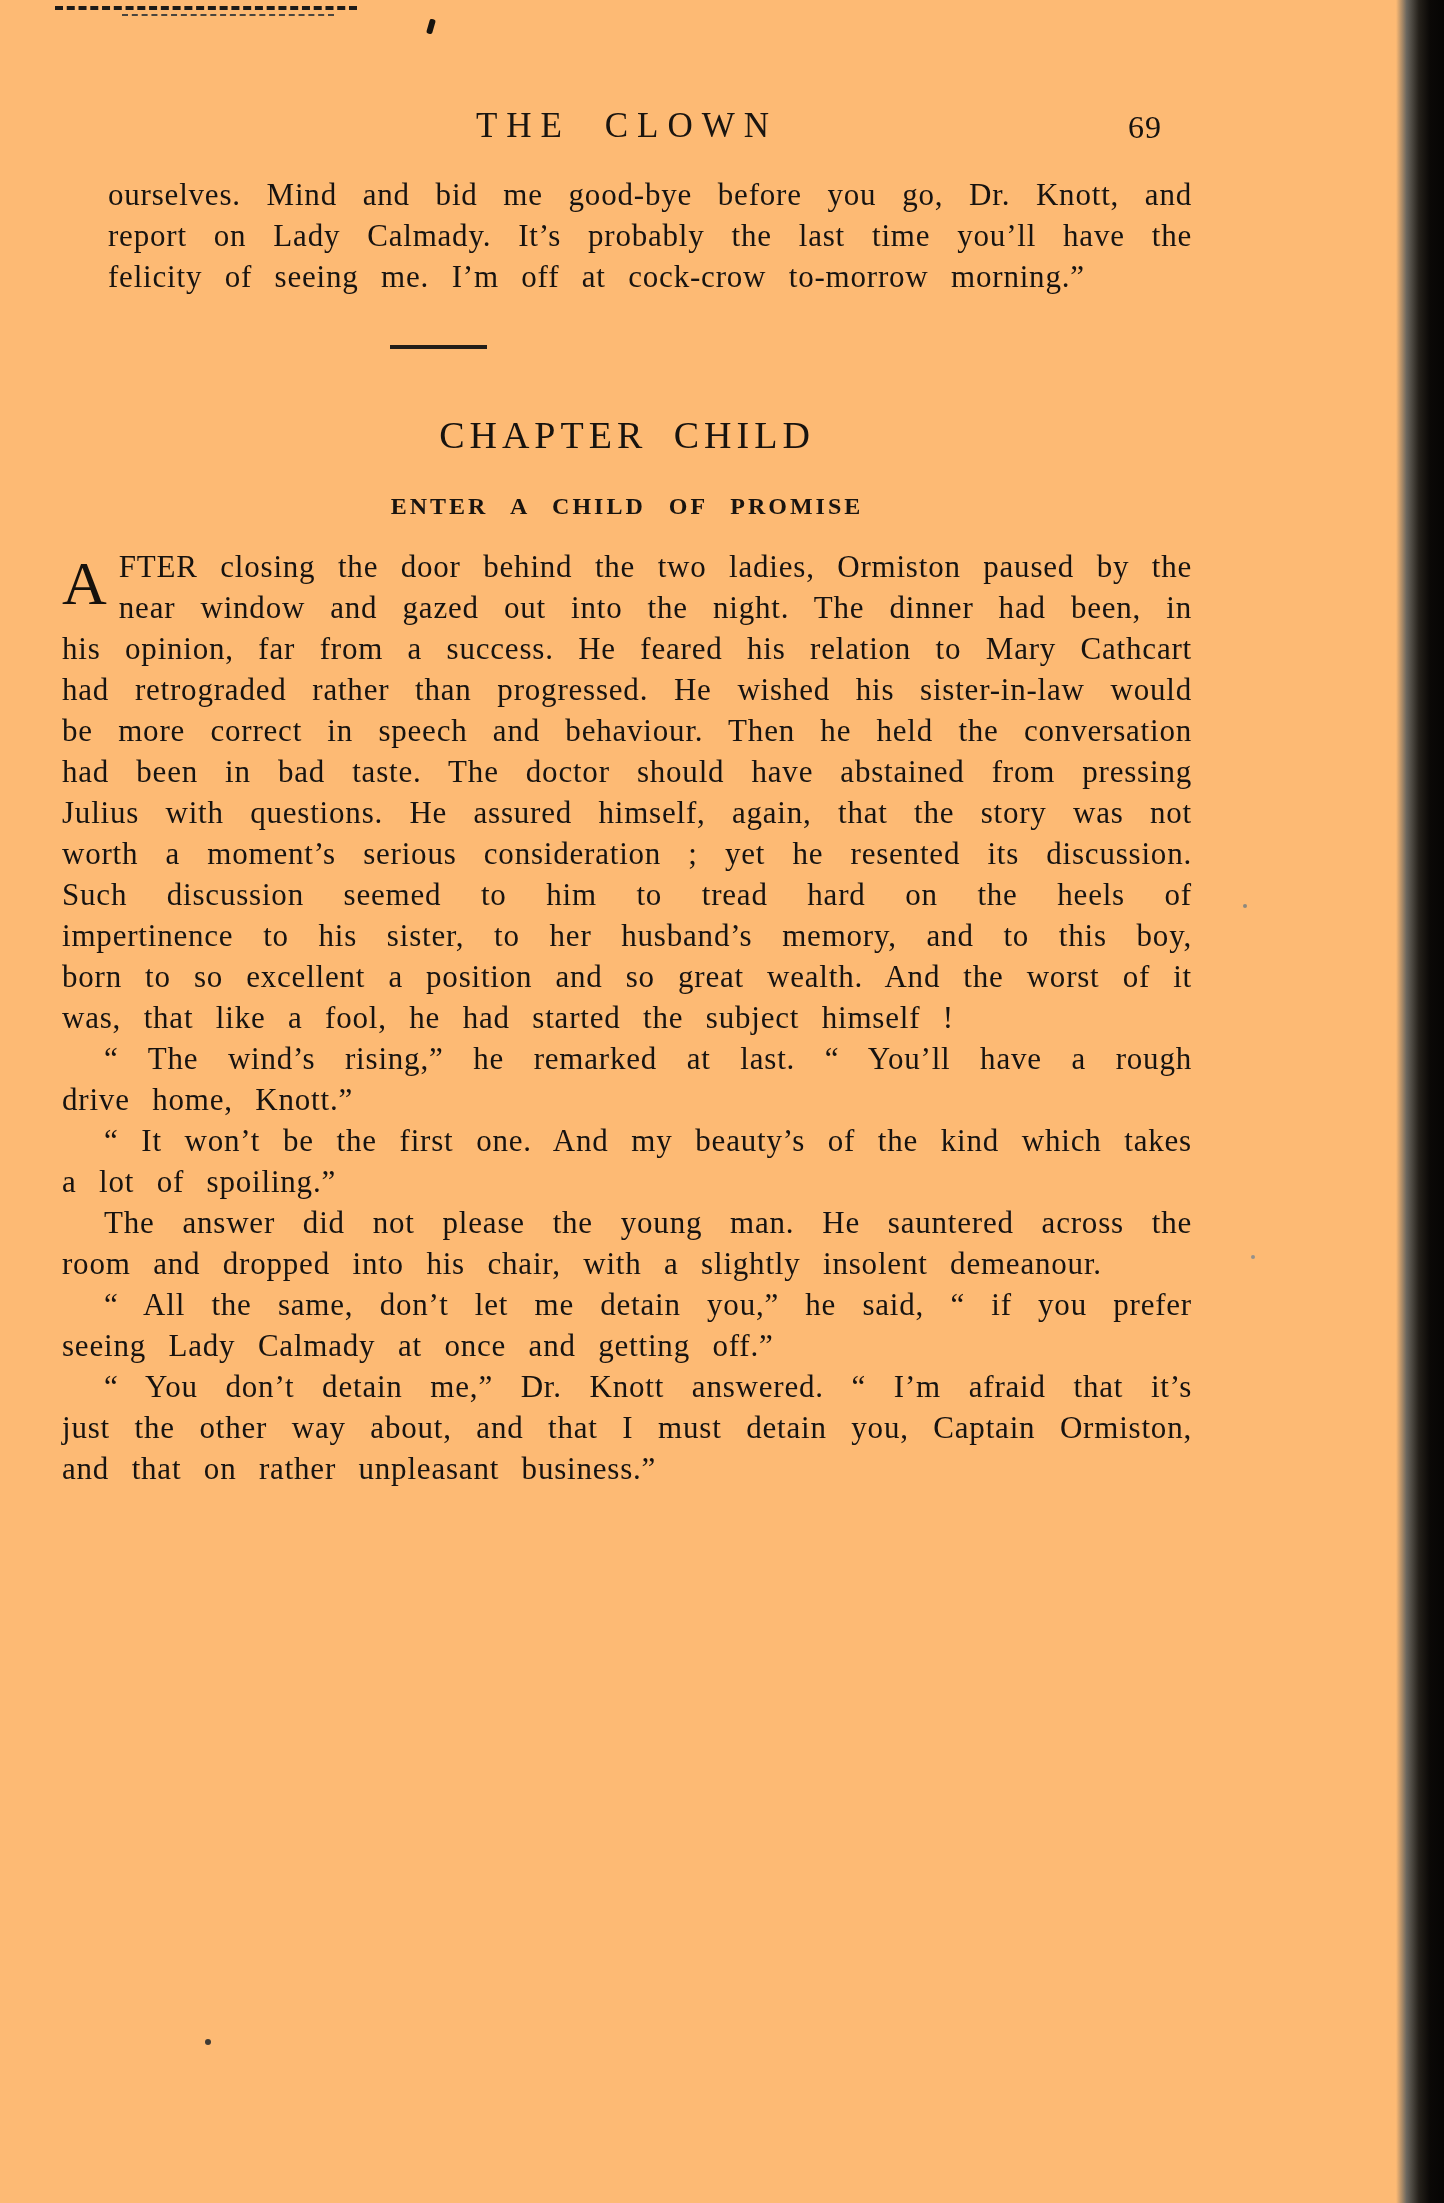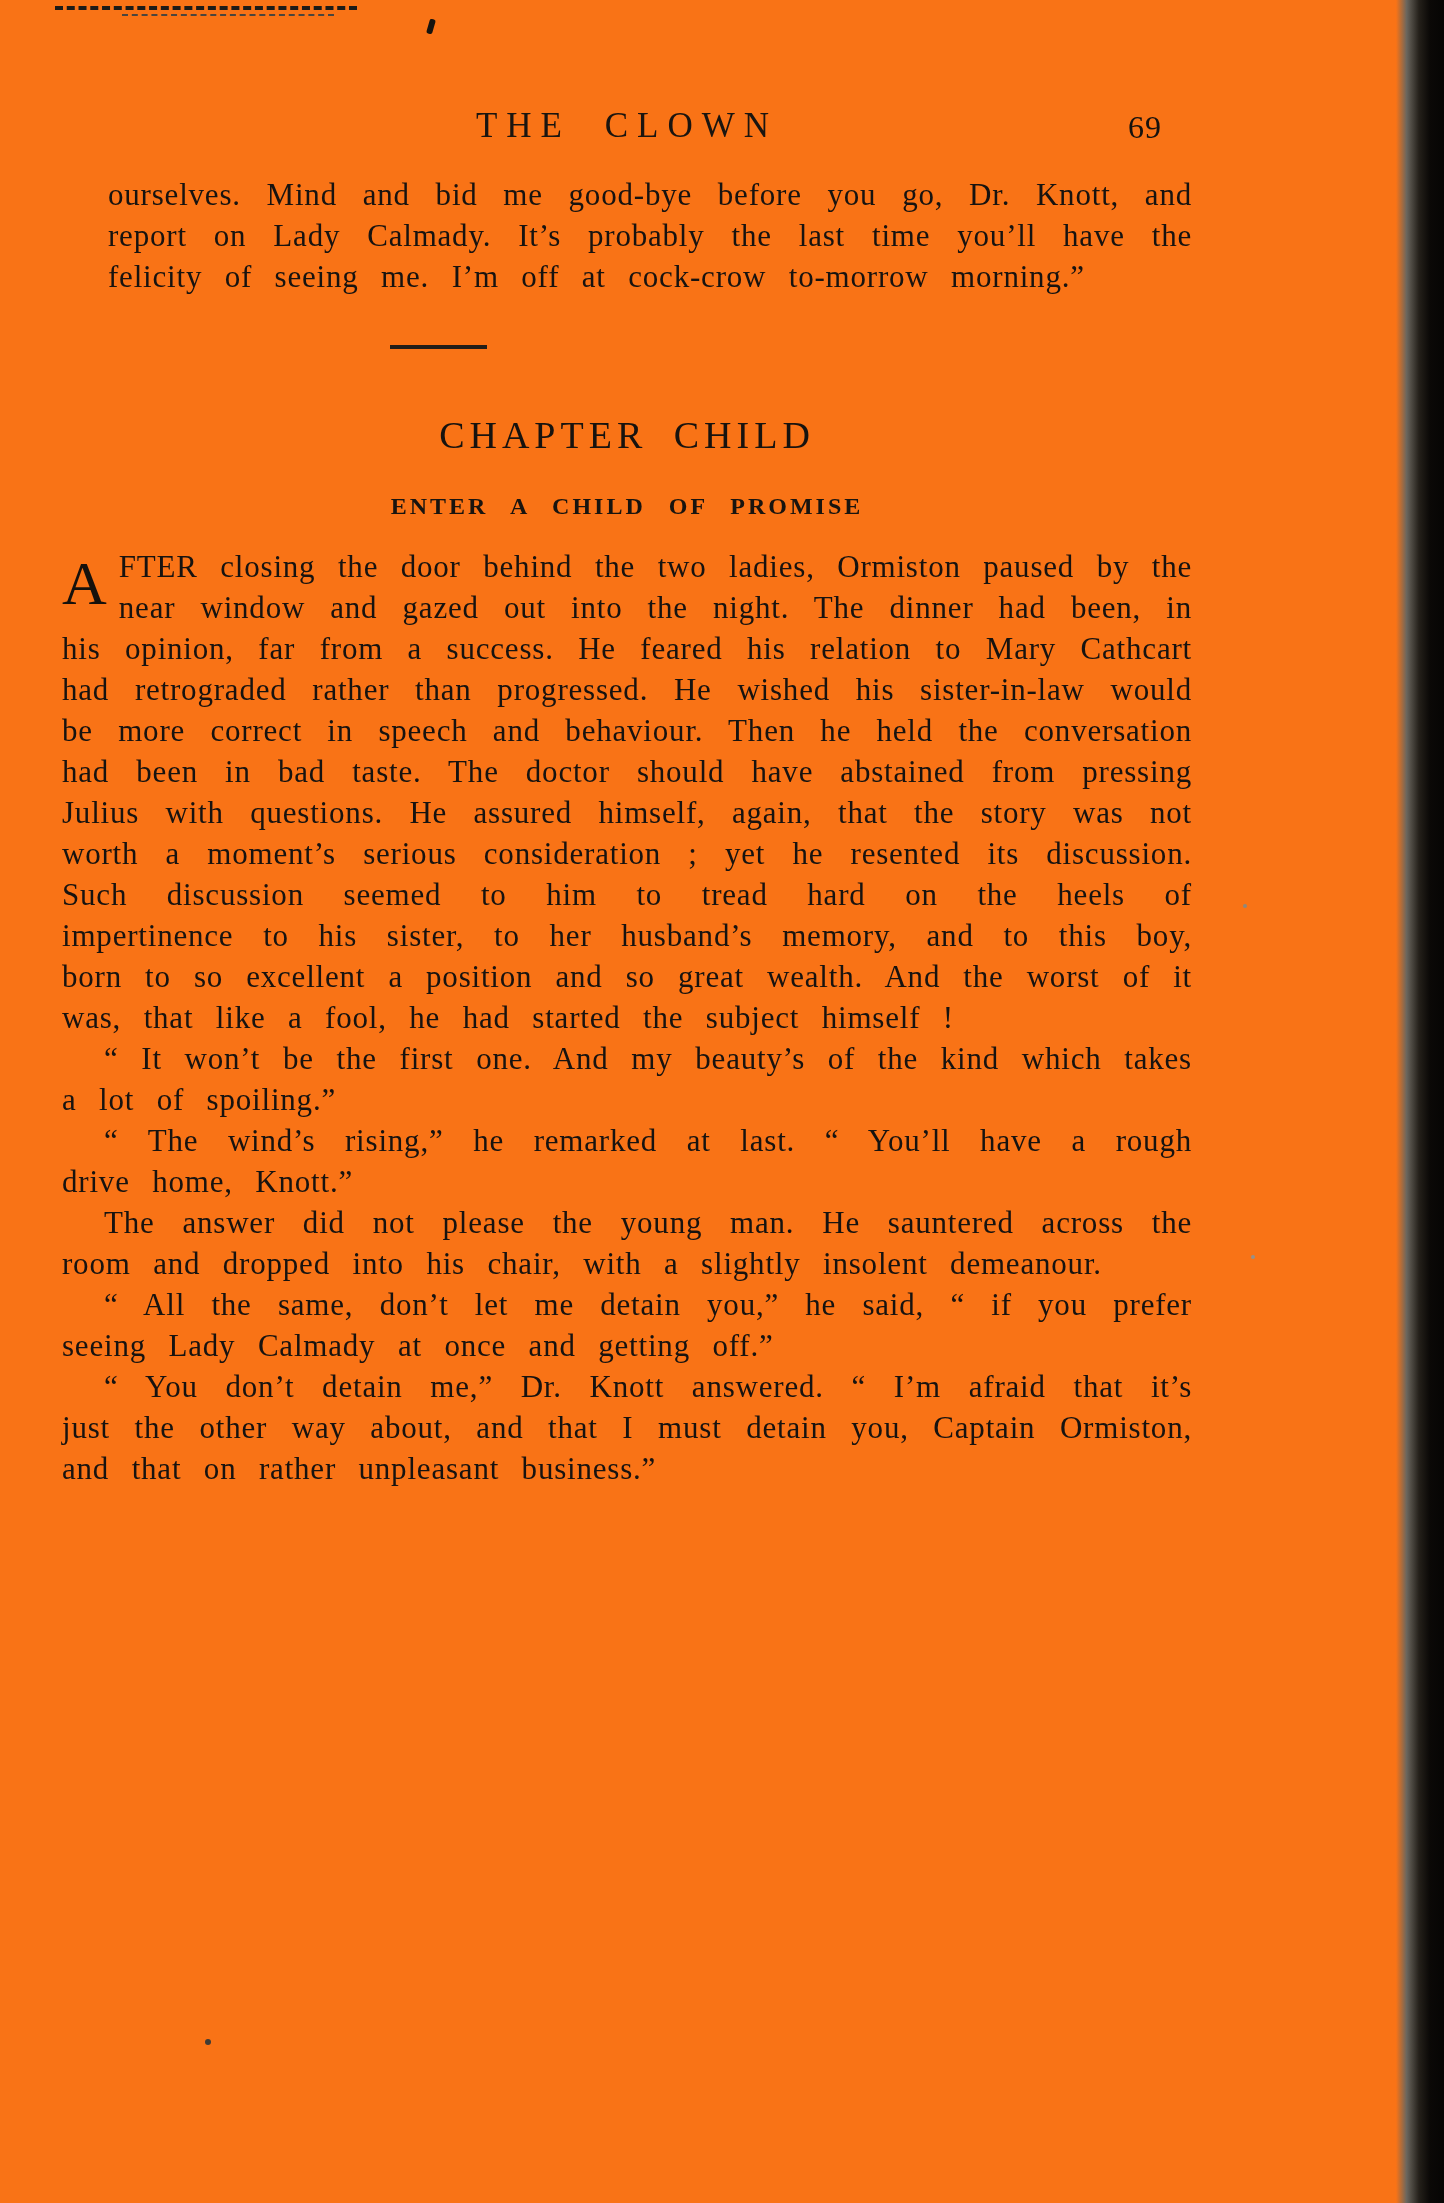--- a/index.html
+++ b/index.html
@@ -7,21 +7,21 @@
   body {
     position: relative;
     overflow: hidden;
     background: #f2f1ee;
     font-family: "Liberation Serif", serif;
     color: #16120e;
   }
   .page {
     position: absolute;
     inset: 0;
-    background: #f97316;
+    background: #fdba74;
   }
   
   .binding-bar {
     position: absolute;
     top: 0;
     right: 0;
     width: 48px;
     height: 100%;
     background: linear-gradient(to right, rgba(20,18,14,0) 0%, #6a665e 22%, #24201a 48%, #0b0907 70%, #060504 100%);
   }
@@ -165,23 +165,23 @@
     <div class="section-divider"></div>
 
     <h1 class="chapter-heading">CHAPTER CHILD</h1>
 
     <h2 class="chapter-subtitle">ENTER A CHILD OF PROMISE</h2>
 
     <p class="opening-paragraph">
       <span class="drop-cap">A</span><span>FTER closing the door behind the two ladies, Ormiston paused by the near window and gazed out into the night.  The dinner had been, in his opinion, far from a success.  He feared his relation to Mary Cathcart had retrograded rather than progressed.  He wished his sister-in-law would be more correct in speech and behaviour.  Then he held the conversation had been in bad taste.  The doctor should have abstained from pressing Julius with questions. He assured himself, again, that the story was not worth a moment’s serious consideration ; yet he resented its discussion. Such discussion seemed to him to tread hard on the heels of impertinence to his sister, to her husband’s memory, and to this boy, born to so excellent a position and so great wealth. And the worst of it was, that like a fool, he had started the subject himself !</span>
     </p>
 
+    <p class="indented">“ The wind’s rising,” he remarked at last.  “ You’ll have a rough drive home, Knott.”</p>
+
     <p class="indented">“ It won’t be the first one.  And my beauty’s of the kind which takes a lot of spoiling.”</p>
-
-    <p class="indented">“ The wind’s rising,” he remarked at last.  “ You’ll have a rough drive home, Knott.”</p>
 
     <p class="indented">The answer did not please the young man.  He sauntered across the room and dropped into his chair, with a slightly insolent demeanour.</p>
 
     <p class="indented">“ All the same, don’t let me detain you,” he said, “ if you prefer seeing Lady Calmady at once and getting off.”</p>
 
     <p class="indented">“ You don’t detain me,” Dr. Knott answered.  “ I’m afraid that it’s just the other way about, and that I must detain you, Captain Ormiston, and that on rather unpleasant business.”</p>
 
 
   </div>
 </div>

